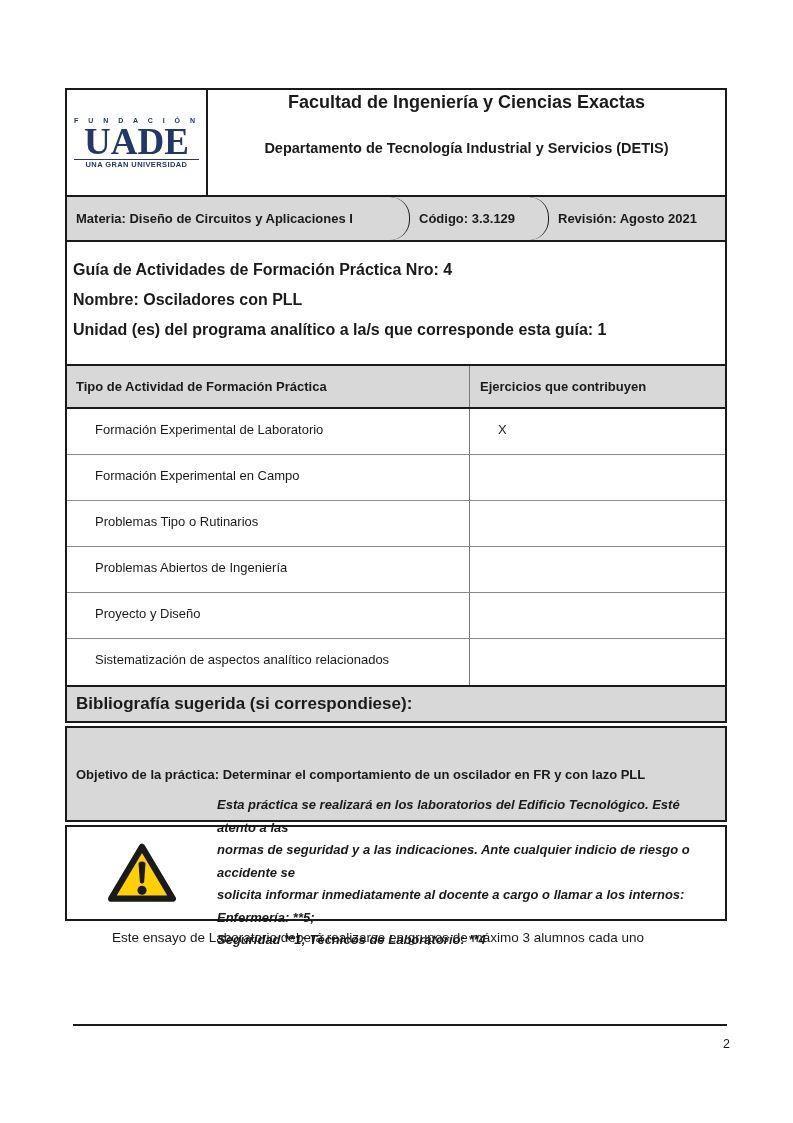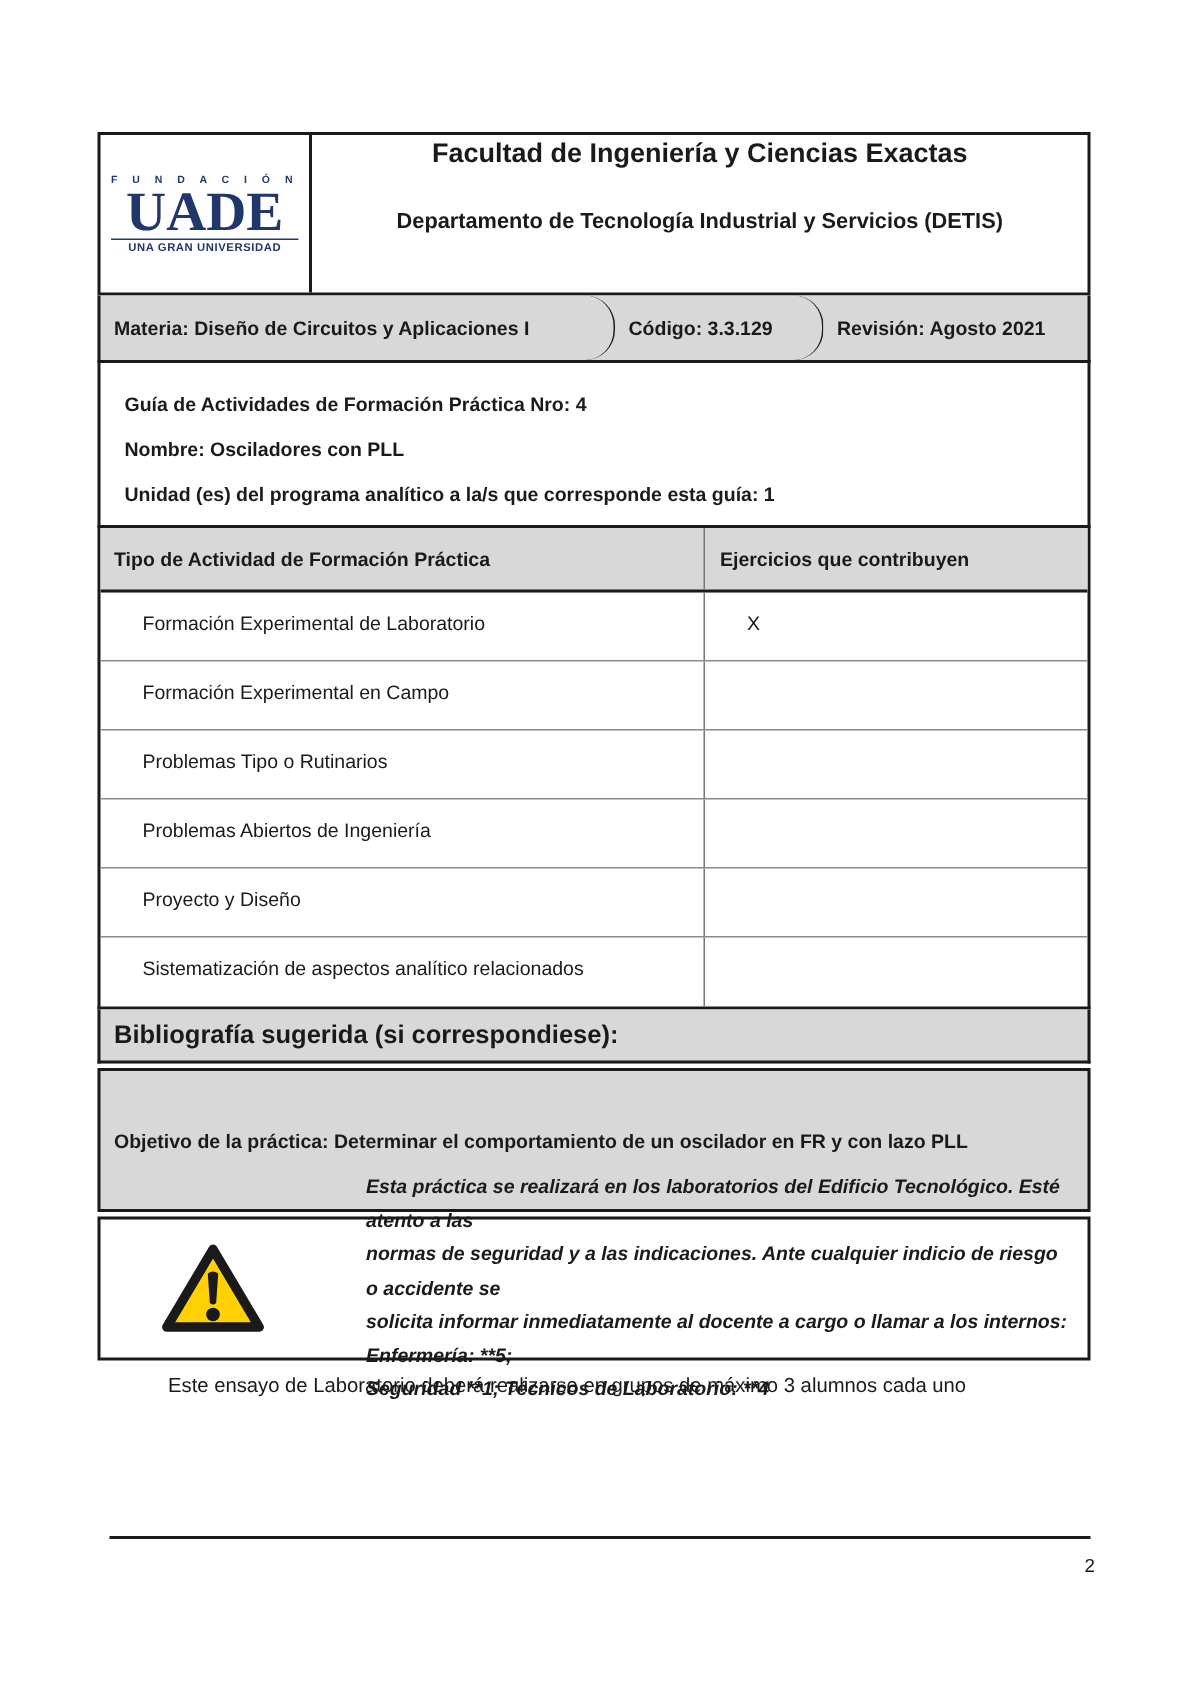--- a/index.html
+++ b/index.html
@@ -48,22 +48,22 @@
     height:45px;border:2px solid var(--border-black);border-top:0;
     background:var(--shading-gray);display:flex;font-weight:bold;font-size:13px;
   }
   .meta-cell{display:flex;align-items:center;padding-left:9px;border-radius:20px;}
   .meta-materia{flex:0 0 343px;border-right:1.5px solid var(--border-black);}
   .meta-codigo{flex:0 0 139px;border-right:1.5px solid var(--border-black);}
   .meta-revision{flex:1;}
 
   
   .guide-info{
-    height:110px;border:2px solid var(--border-black);border-top:0;
-    padding:13px 9px 0 16px;font-weight:bold;font-size:13px;background:#fff;
+    height:124px;border:2px solid var(--border-black);border-top:0;
+    padding:13px 9px 0 6px;font-weight:bold;font-size:16px;background:#fff;
   }
   .guide-info .g-line{line-height:30px;}
 
   
   .activity-table{border:2px solid var(--border-black);border-top:0;background:#fff;}
   .at-header{
     height:43px;background:var(--shading-gray);
     border-bottom:2px solid var(--border-black);
     display:flex;font-weight:bold;font-size:13px;
   }
@@ -84,21 +84,21 @@
   
   .objective-box{
     height:96px;border:2px solid var(--border-black);margin-top:3px;
     background:var(--shading-gray);display:flex;align-items:center;
     padding:0 9px;font-weight:bold;font-size:13px;
   }
 
   
   .warning-box{
     height:96px;border:2px solid var(--border-black);margin-top:3px;
-    display:flex;align-items:center;background:#fff;gap:27px;
+    display:flex;align-items:center;background:#fff;
   }
   .warning-icon-wrap{flex:0 0 150px;display:flex;justify-content:center;align-items:center;}
   .warning-text{
     flex:1;padding-right:10px;font-weight:bold;font-style:italic;font-size:13px;
   }
   .warning-text .w-line{line-height:22.5px;}
 
   .group-note{font-size:13.5px;margin:9px 0 0 47px;}
 
   

